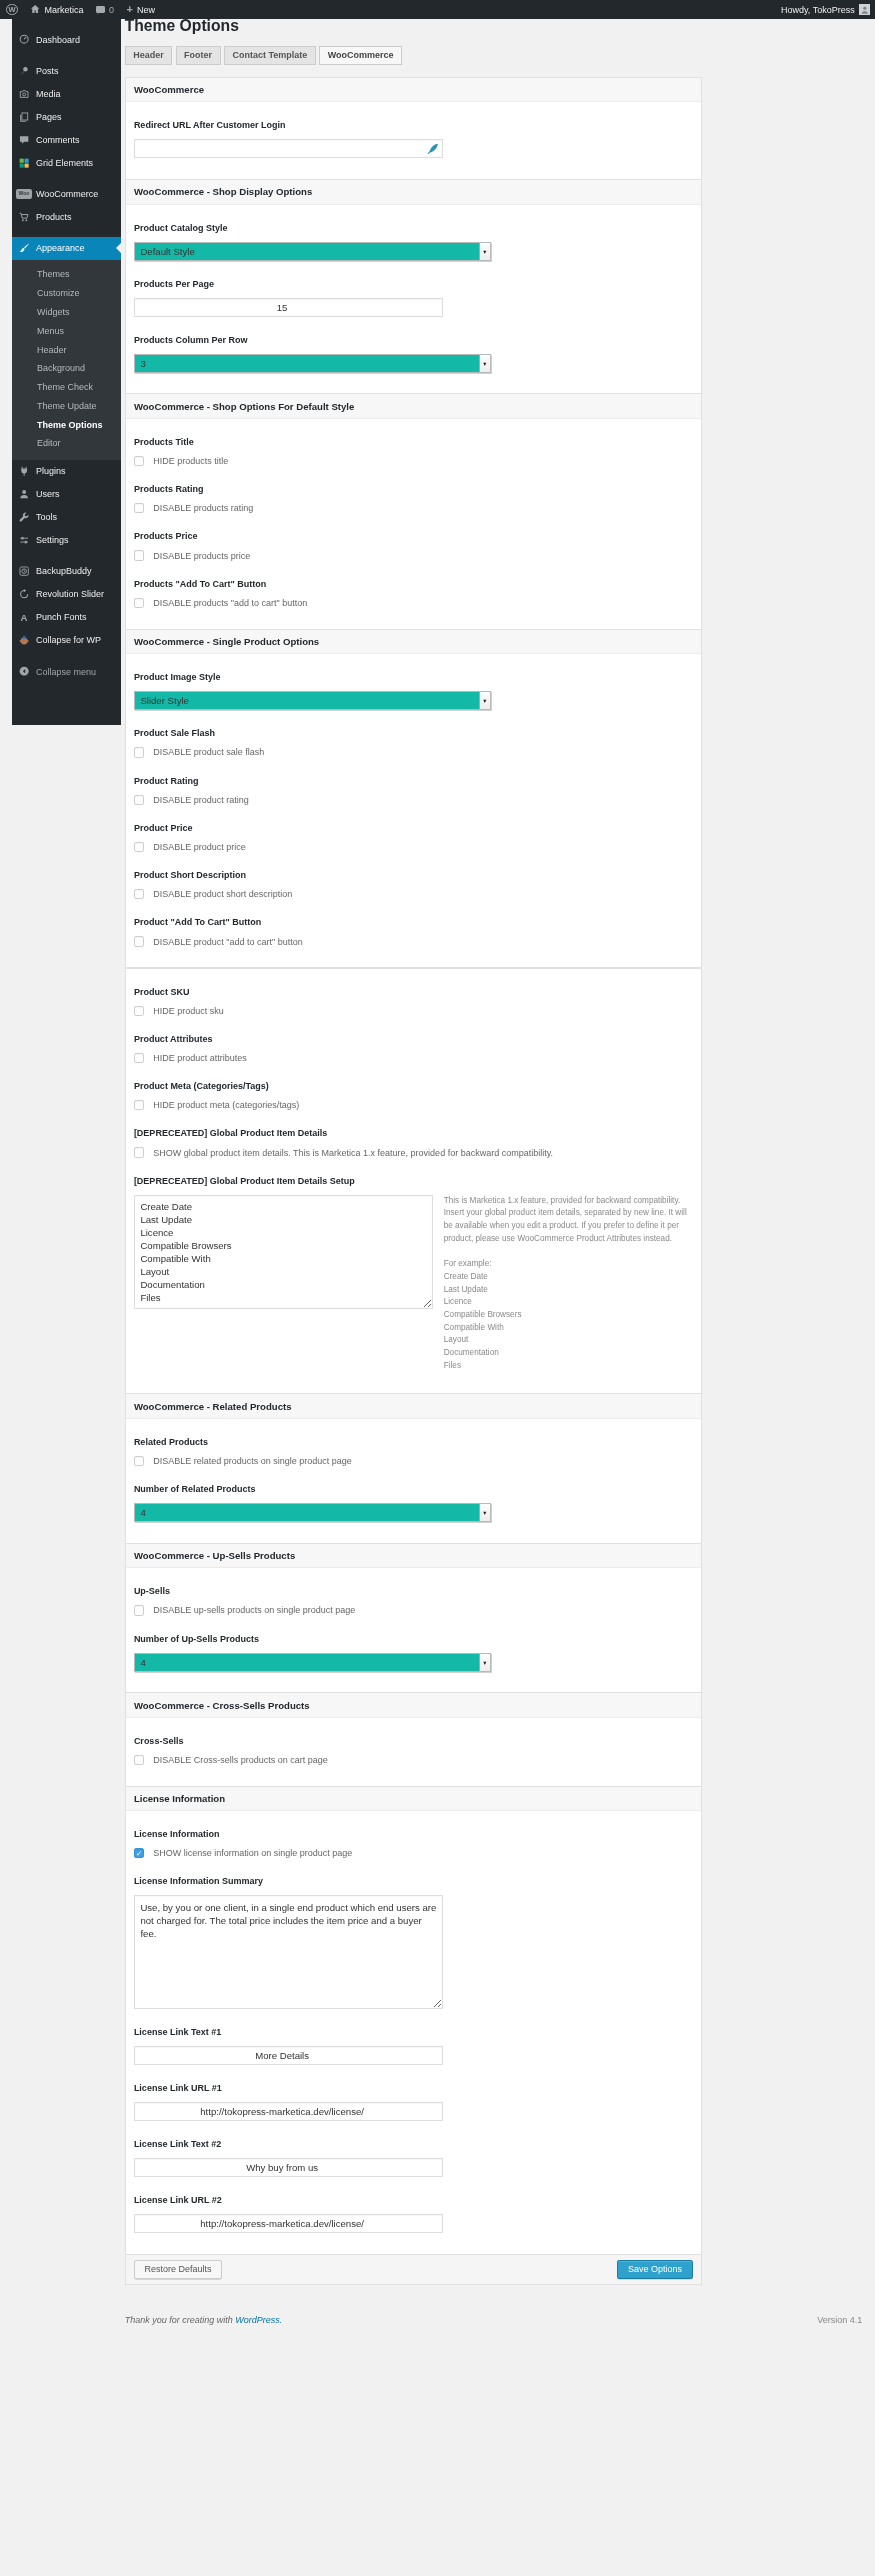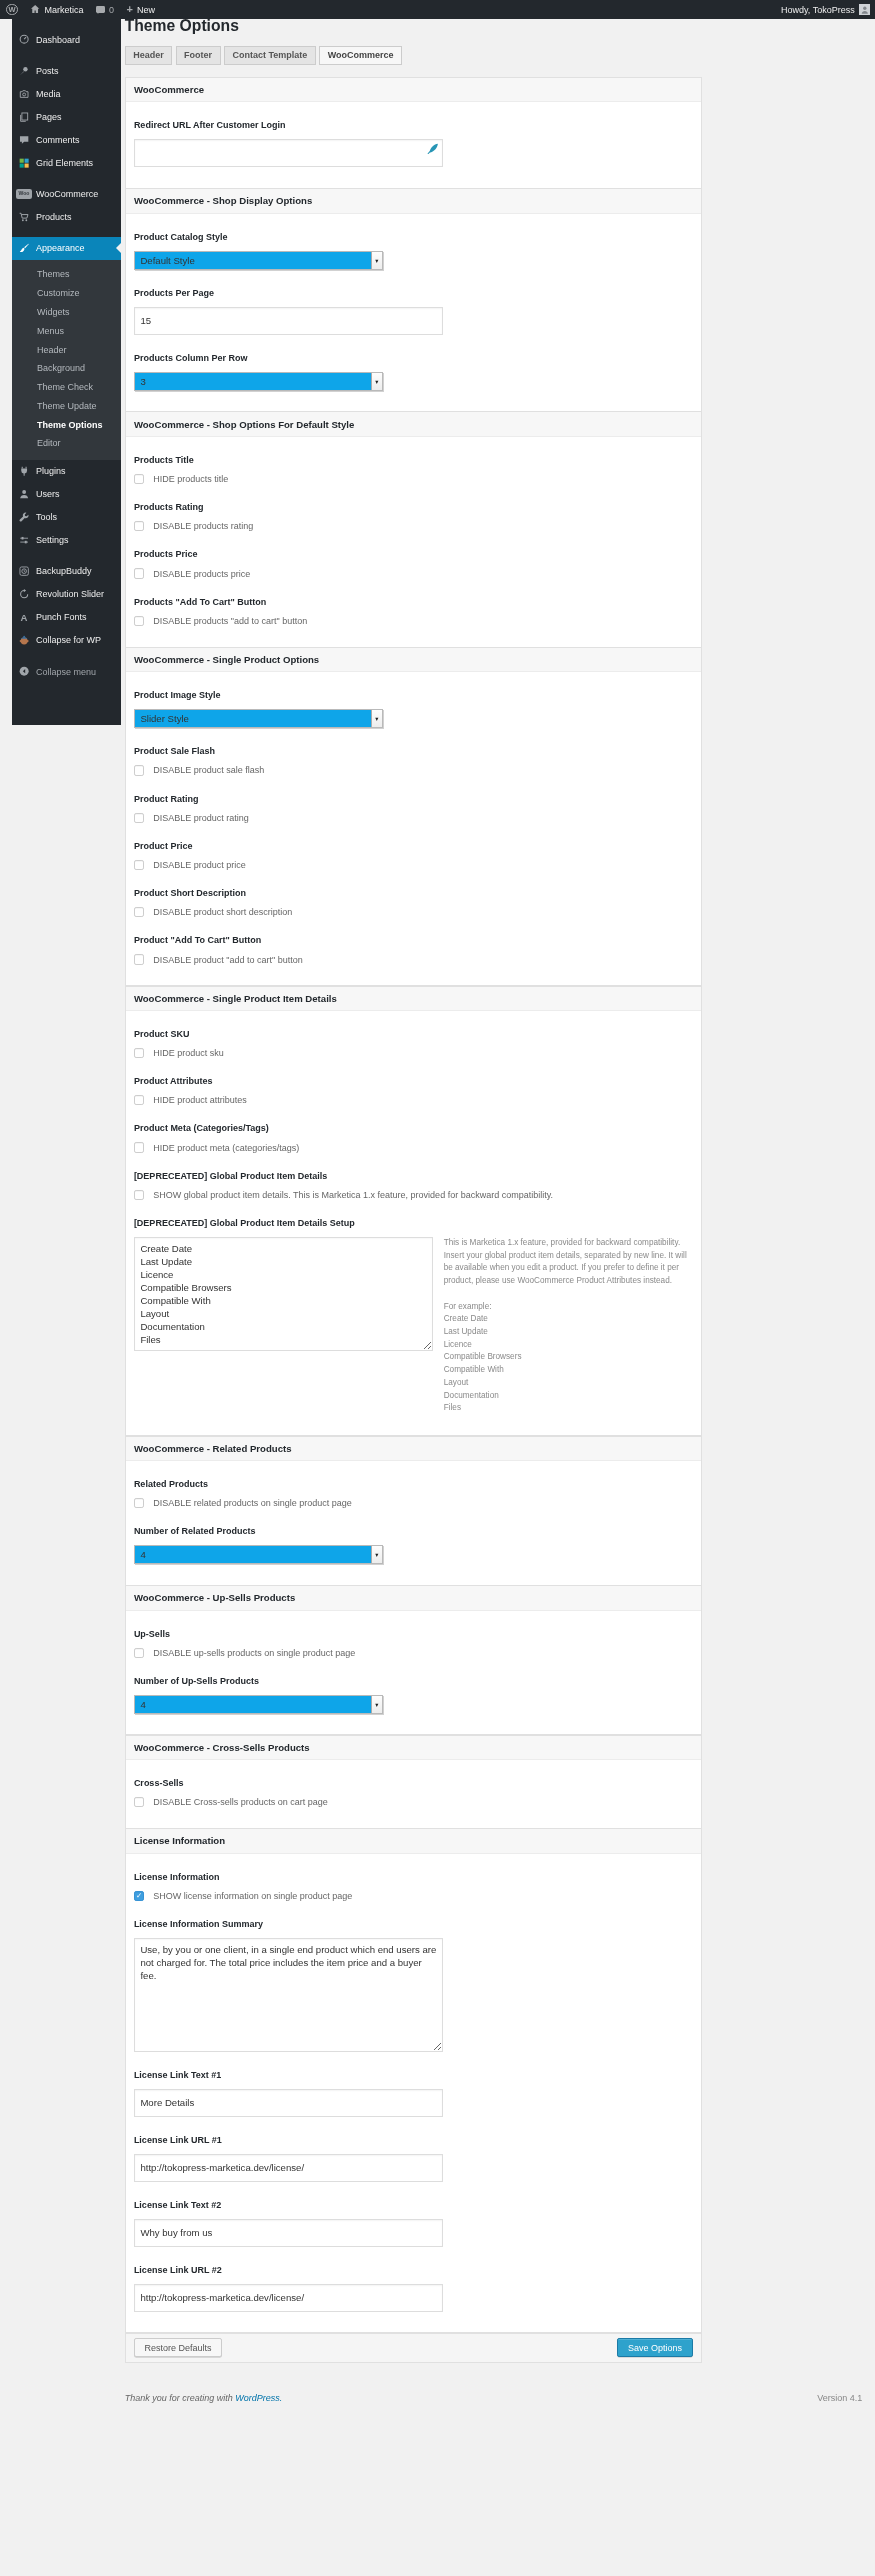--- a/index.html
+++ b/index.html
@@ -50,25 +50,25 @@
     font-weight:600; font-size:9px; cursor:pointer; }
   .tab.active { background:#f7f7f7; color:#444; }
   .panel { width:577px; }
   .section { background:#fff; border:0.7px solid #e0e0e0; margin-top:-0.7px; }
   .section-header { background:#f7f7f7; border-bottom:0.7px solid #ececec; padding:6.2px 8.2px;
     font-size:9.6px; font-weight:bold; color:#23282d; }
   .section-body { padding:0 13.7px 20.5px 8.2px; }
   .field { margin-top:18px; }
   .field-label { font-weight:bold; font-size:9px; color:#23282d; margin-bottom:9px; }
   .input-wrap { position:relative; width:309px; }
-  .text-input { width:309px; height:28px; border:0.7px solid #ddd; background:#fff; padding:0 18px 0 5.5px;
-    font-size:9.6px; color:#333; font-family:inherit; box-shadow:inset 0 0.7px 1.4px rgba(0,0,0,.06); outline:none; }
+  .text-input { width:309px; height:19px; border:0.7px solid #ddd; background:#fff; padding:0 18px 0 5.5px;
+    font-size:9.6px; color:#333; font-family:inherit; box-shadow:inset 0 0.7px 1.4px rgba(0,0,0,.06); outline:none;text-align:center; }
   .pen-ic { position:absolute; right:4.1px; top:3.4px; width:11.6px; height:11.6px; }
   .pen-ic svg { width:100%; height:100%; }
-  .select-box { width:249px; height:19px; border:0.7px solid #b9b9b9; background:#0ea5e9; display:flex;
+  .select-box { width:357px; height:19px; border:0.7px solid #b9b9b9; background:#14b8a6; display:flex;
     align-items:center; cursor:pointer; box-shadow:1px 1px 0 rgba(0,0,0,.18);justify-content:center; }
   .select-value { flex:1; padding-left:5.5px; font-size:9.6px; color:#333; }
   .select-arrow { width:11px; align-self:stretch; border-left:0.7px solid #aaa;
     background:linear-gradient(#fdfdfd,#ededed); display:flex; align-items:center; justify-content:center;
     font-size:6.2px; color:#222; }
   .checkbox-row { display:flex; align-items:center; gap:9px; font-size:9px; color:#666; cursor:pointer; }
   .checkbox { width:10.3px; height:10.3px; flex:none; border:0.7px solid #cdcdcd; border-radius:2.1px; background:#fff;
     display:flex; align-items:center; justify-content:center; font-size:7.5px; color:#fff;
     box-shadow:inset 0 0.7px 0.7px rgba(0,0,0,.05); }
   .checkbox.checked { background:#3f9fe0; border-color:#3692d4; }
@@ -428,21 +428,20 @@
             <div class="field">
               <div class="field-label">Product "Add To Cart" Button</div>
               <label class="checkbox-row">
                 <span class="checkbox"></span>
                 <span class="cb-label">DISABLE product "add to cart" button</span>
               </label>
             </div>
           </div>
         </div>
         <div class="section">
-          <div class="section-header">WooCommerce - Single Product Item Details</div>
           <div class="section-body">
             <div class="field">
               <div class="field-label">Product SKU</div>
               <label class="checkbox-row">
                 <span class="checkbox"></span>
                 <span class="cb-label">HIDE product sku</span>
               </label>
             </div>
             <div class="field">
               <div class="field-label">Product Attributes</div>

